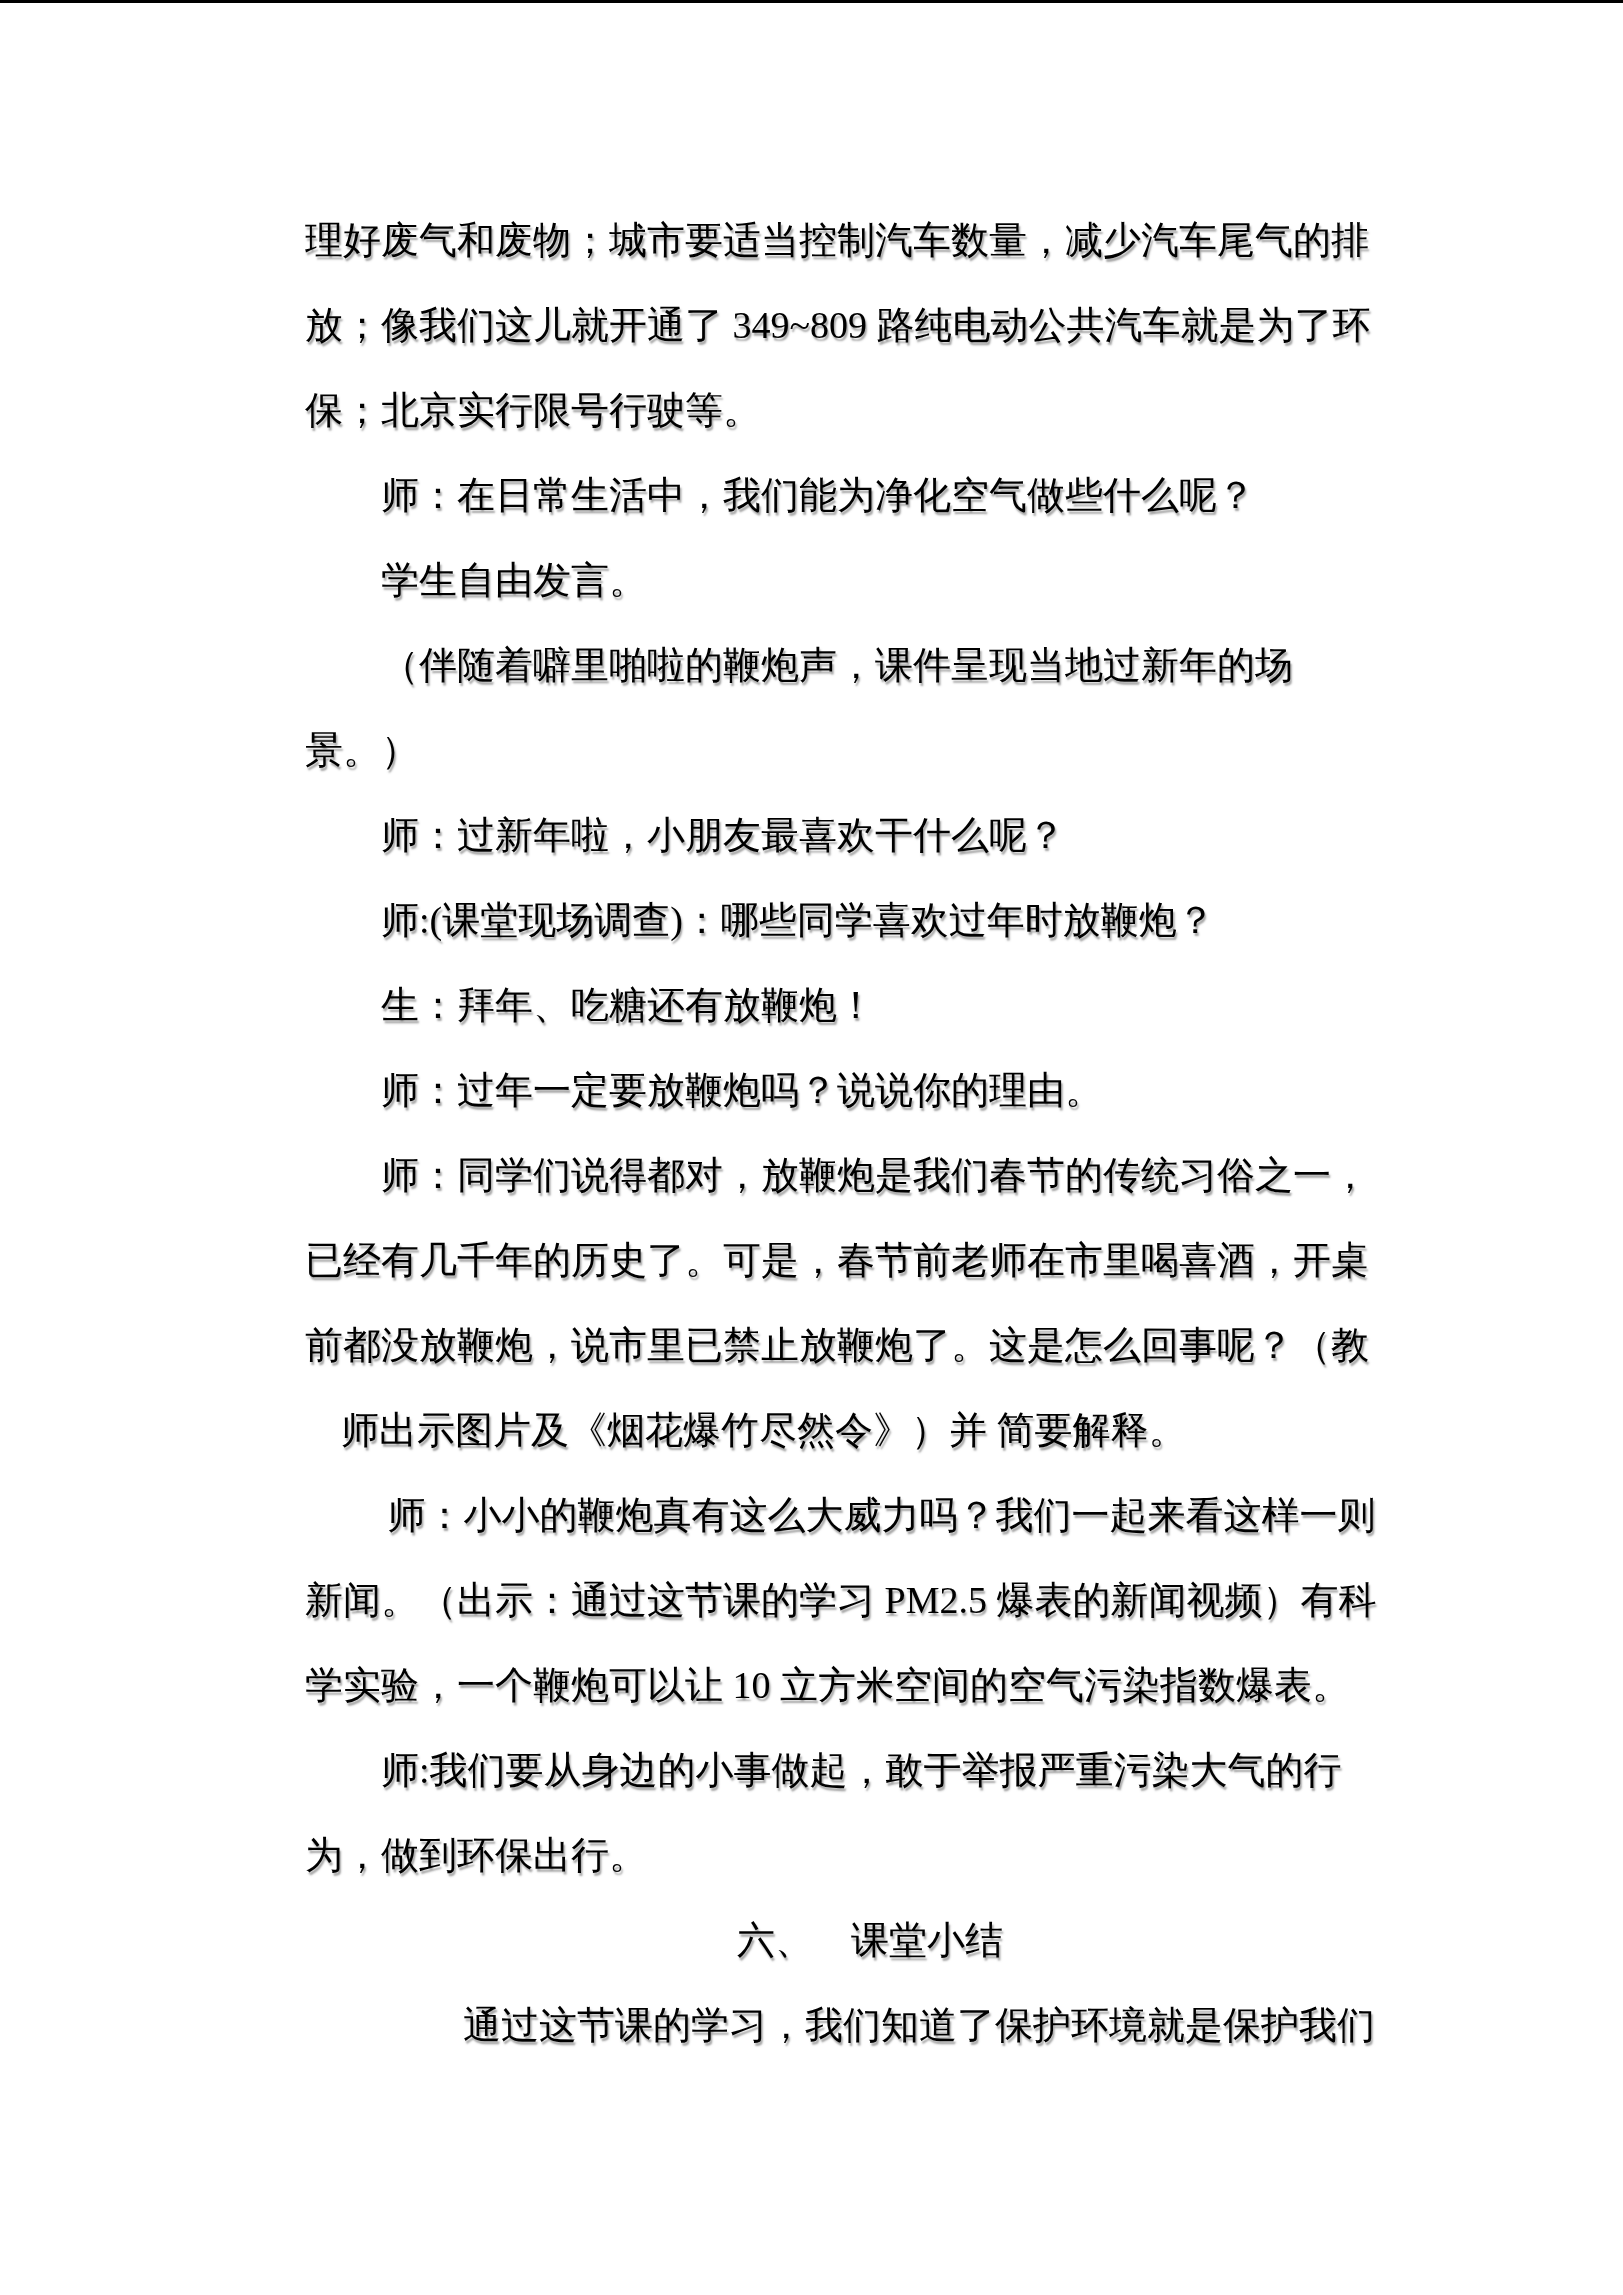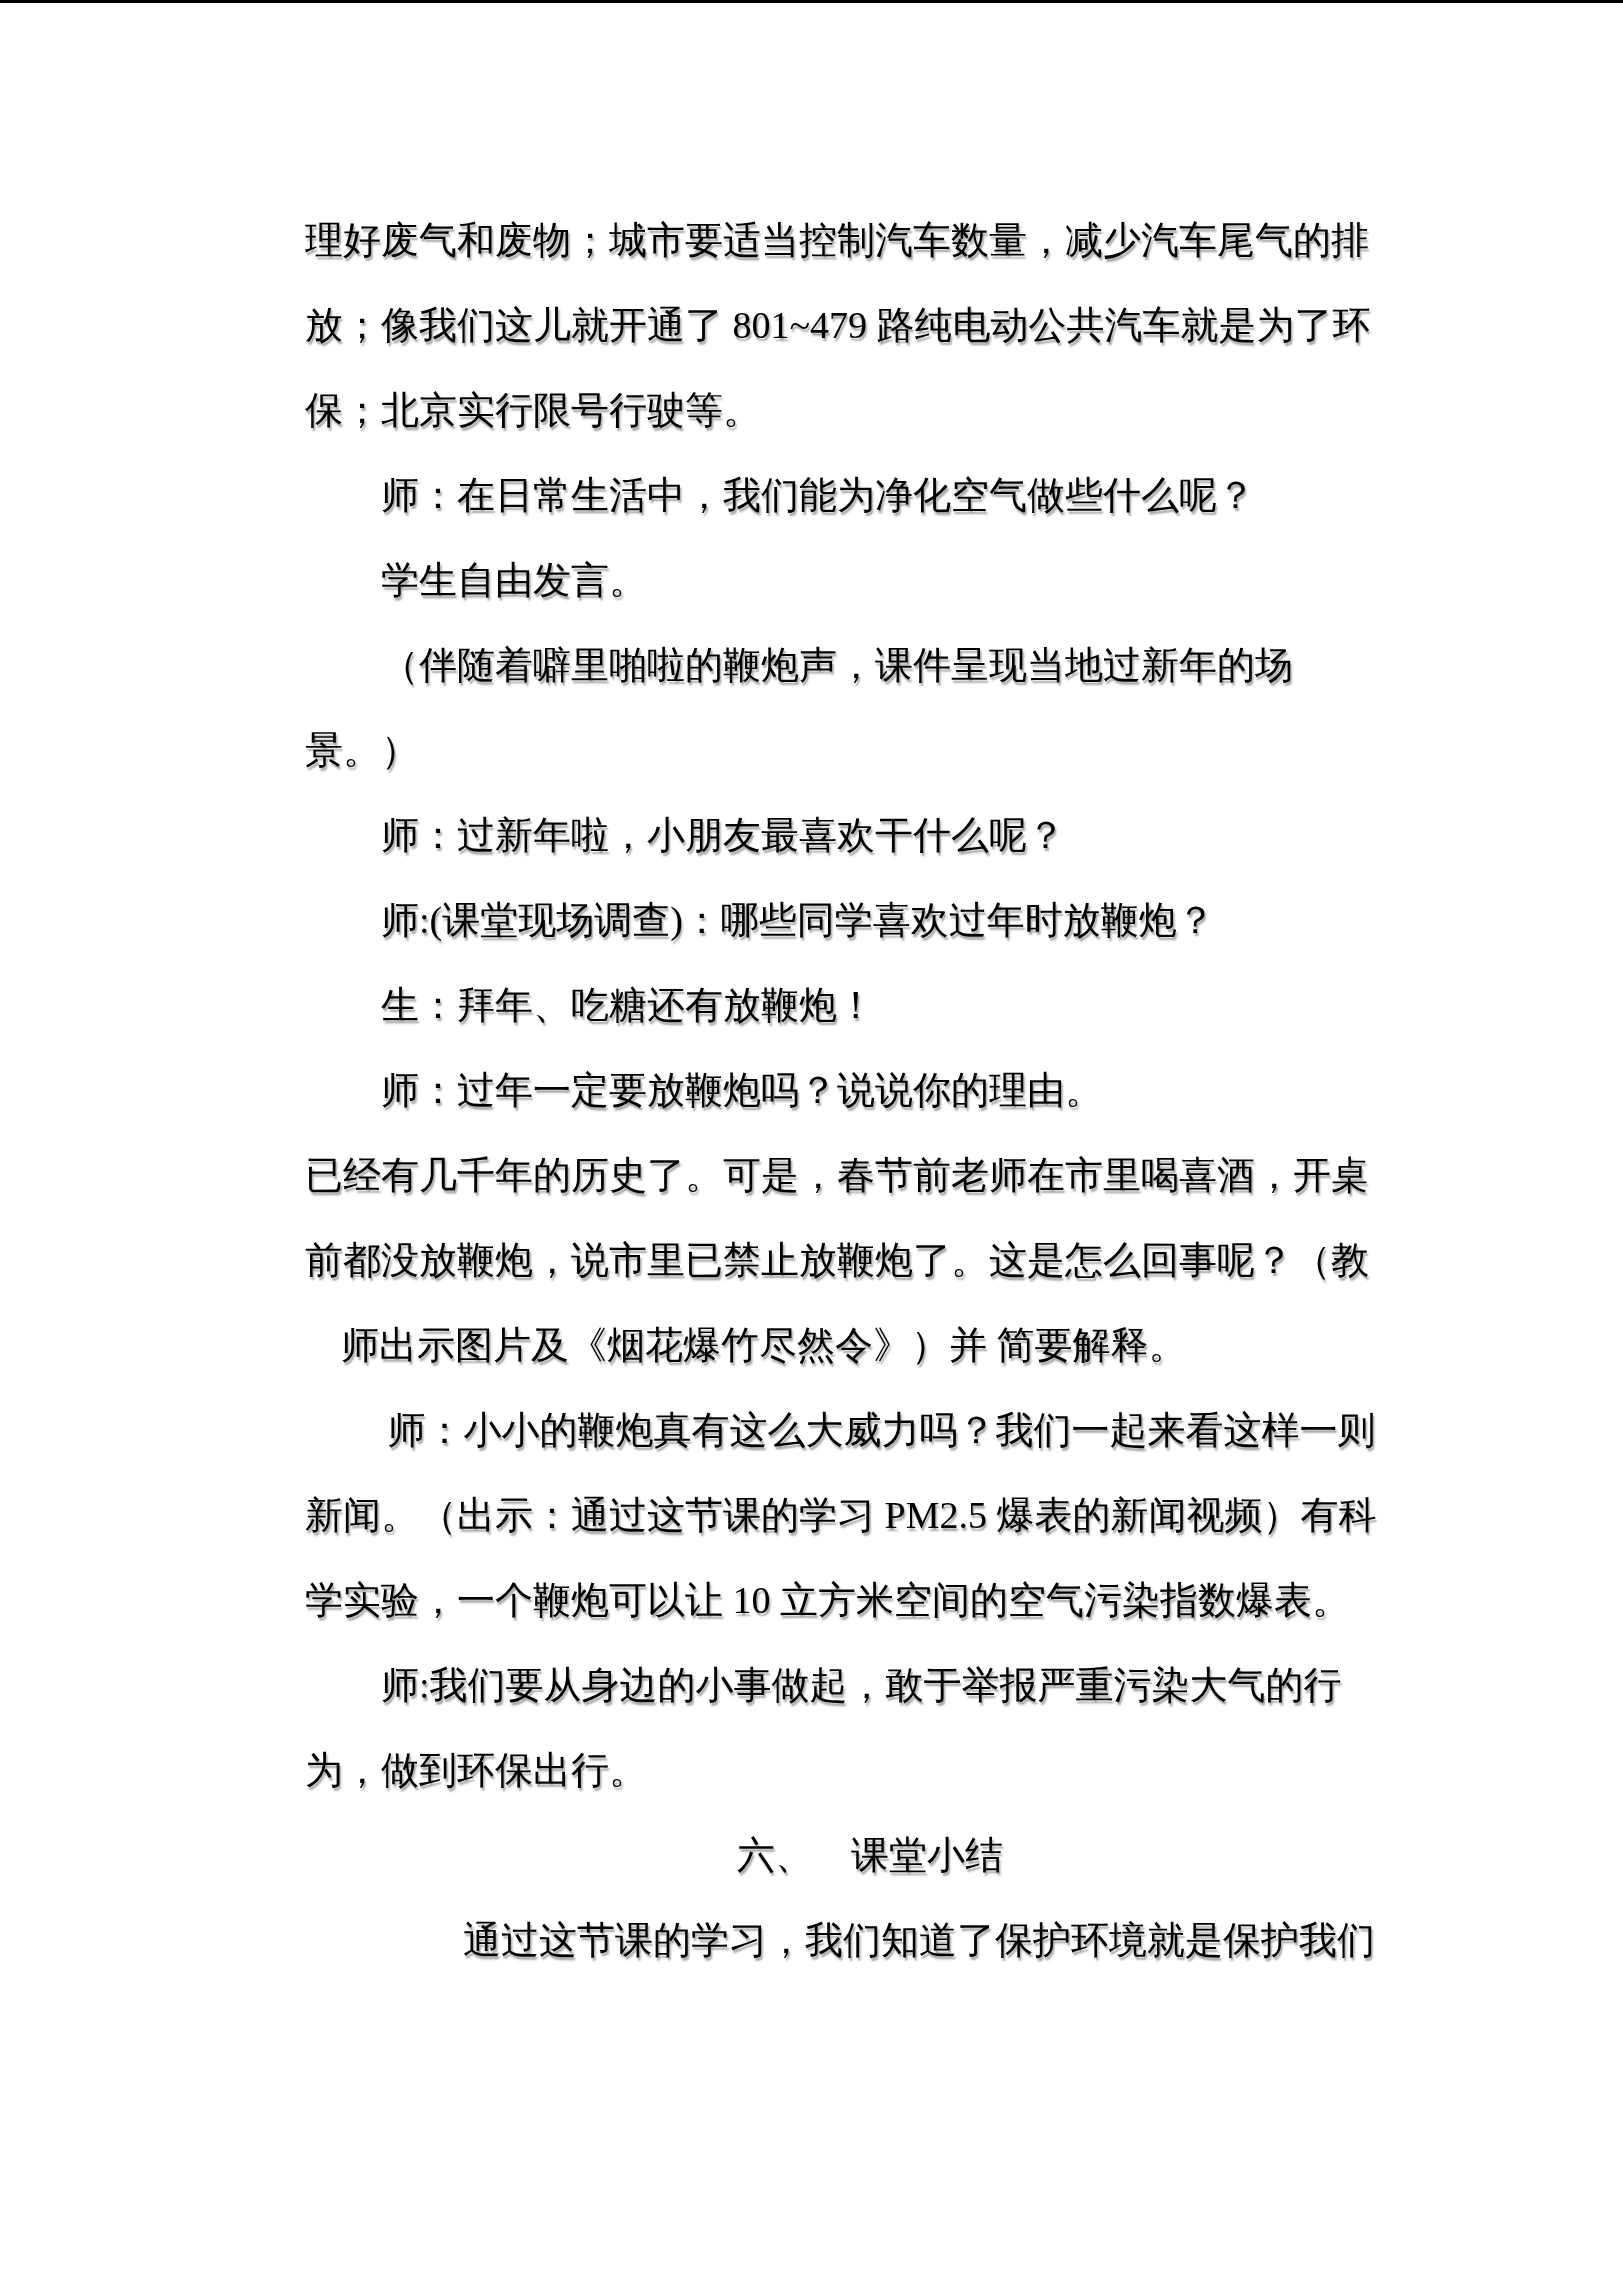--- a/index.html
+++ b/index.html
@@ -38,30 +38,31 @@
     height: 85px;
   }
 </style>
 </head>
 <body>
 
 <div class="page">
   <div class="top-bar"></div>
   <div class="text-area" id="text-area">
       <div class="text-line" style="text-indent: 0em;">理好废气和废物；城市要适当控制汽车数量，减少汽车尾气的排</div>
-      <div class="text-line" style="text-indent: 0em;">放；像我们这儿就开通了 801~479 路纯电动公共汽车就是为了环</div>
+      <div class="text-line" style="text-indent: 0em;">放；像我们这儿就开通了 349~809 路纯电动公共汽车就是为了环</div>
       <div class="text-line" style="text-indent: 0em;">保；北京实行限号行驶等。</div>
       <div class="text-line" style="text-indent: 2em;">师：在日常生活中，我们能为净化空气做些什么呢？</div>
       <div class="text-line" style="text-indent: 2em;">学生自由发言。</div>
       <div class="text-line" style="text-indent: 2em;">（伴随着噼里啪啦的鞭炮声，课件呈现当地过新年的场</div>
       <div class="text-line" style="text-indent: 0em;">景。）</div>
       <div class="text-line" style="text-indent: 2em;">师：过新年啦，小朋友最喜欢干什么呢？</div>
       <div class="text-line" style="text-indent: 2em;">师:(课堂现场调查)：哪些同学喜欢过年时放鞭炮？</div>
       <div class="text-line" style="text-indent: 2em;">生：拜年、吃糖还有放鞭炮！</div>
       <div class="text-line" style="text-indent: 2em;">师：过年一定要放鞭炮吗？说说你的理由。</div>
+      <div class="text-line" style="text-indent: 2em;">师：同学们说得都对，放鞭炮是我们春节的传统习俗之一，</div>
       <div class="text-line" style="text-indent: 0em;">已经有几千年的历史了。可是，春节前老师在市里喝喜酒，开桌</div>
       <div class="text-line" style="text-indent: 0em;">前都没放鞭炮，说市里已禁止放鞭炮了。这是怎么回事呢？（教</div>
       <div class="text-line" style="text-indent: 0em; margin-left: 36px;">师出示图片及《烟花爆竹尽然令》）并 简要解释。</div>
       <div class="text-line" style="text-indent: 2em; text-align: center;">师：小小的鞭炮真有这么大威力吗？我们一起来看这样一则</div>
       <div class="text-line" style="text-indent: 0em;">新闻。（出示：通过这节课的学习 PM2.5 爆表的新闻视频）有科</div>
       <div class="text-line" style="text-indent: 0em;">学实验，一个鞭炮可以让 10 立方米空间的空气污染指数爆表。</div>
       <div class="text-line" style="text-indent: 2em;">师:我们要从身边的小事做起，敢于举报严重污染大气的行</div>
       <div class="text-line" style="text-indent: 0em;">为，做到环保出行。</div>
       <div class="text-line" style="text-indent: 1.4em; text-align: center;">六、　课堂小结</div>
       <div class="text-line" style="text-indent: 4.16em;">通过这节课的学习，我们知道了保护环境就是保护我们</div>

